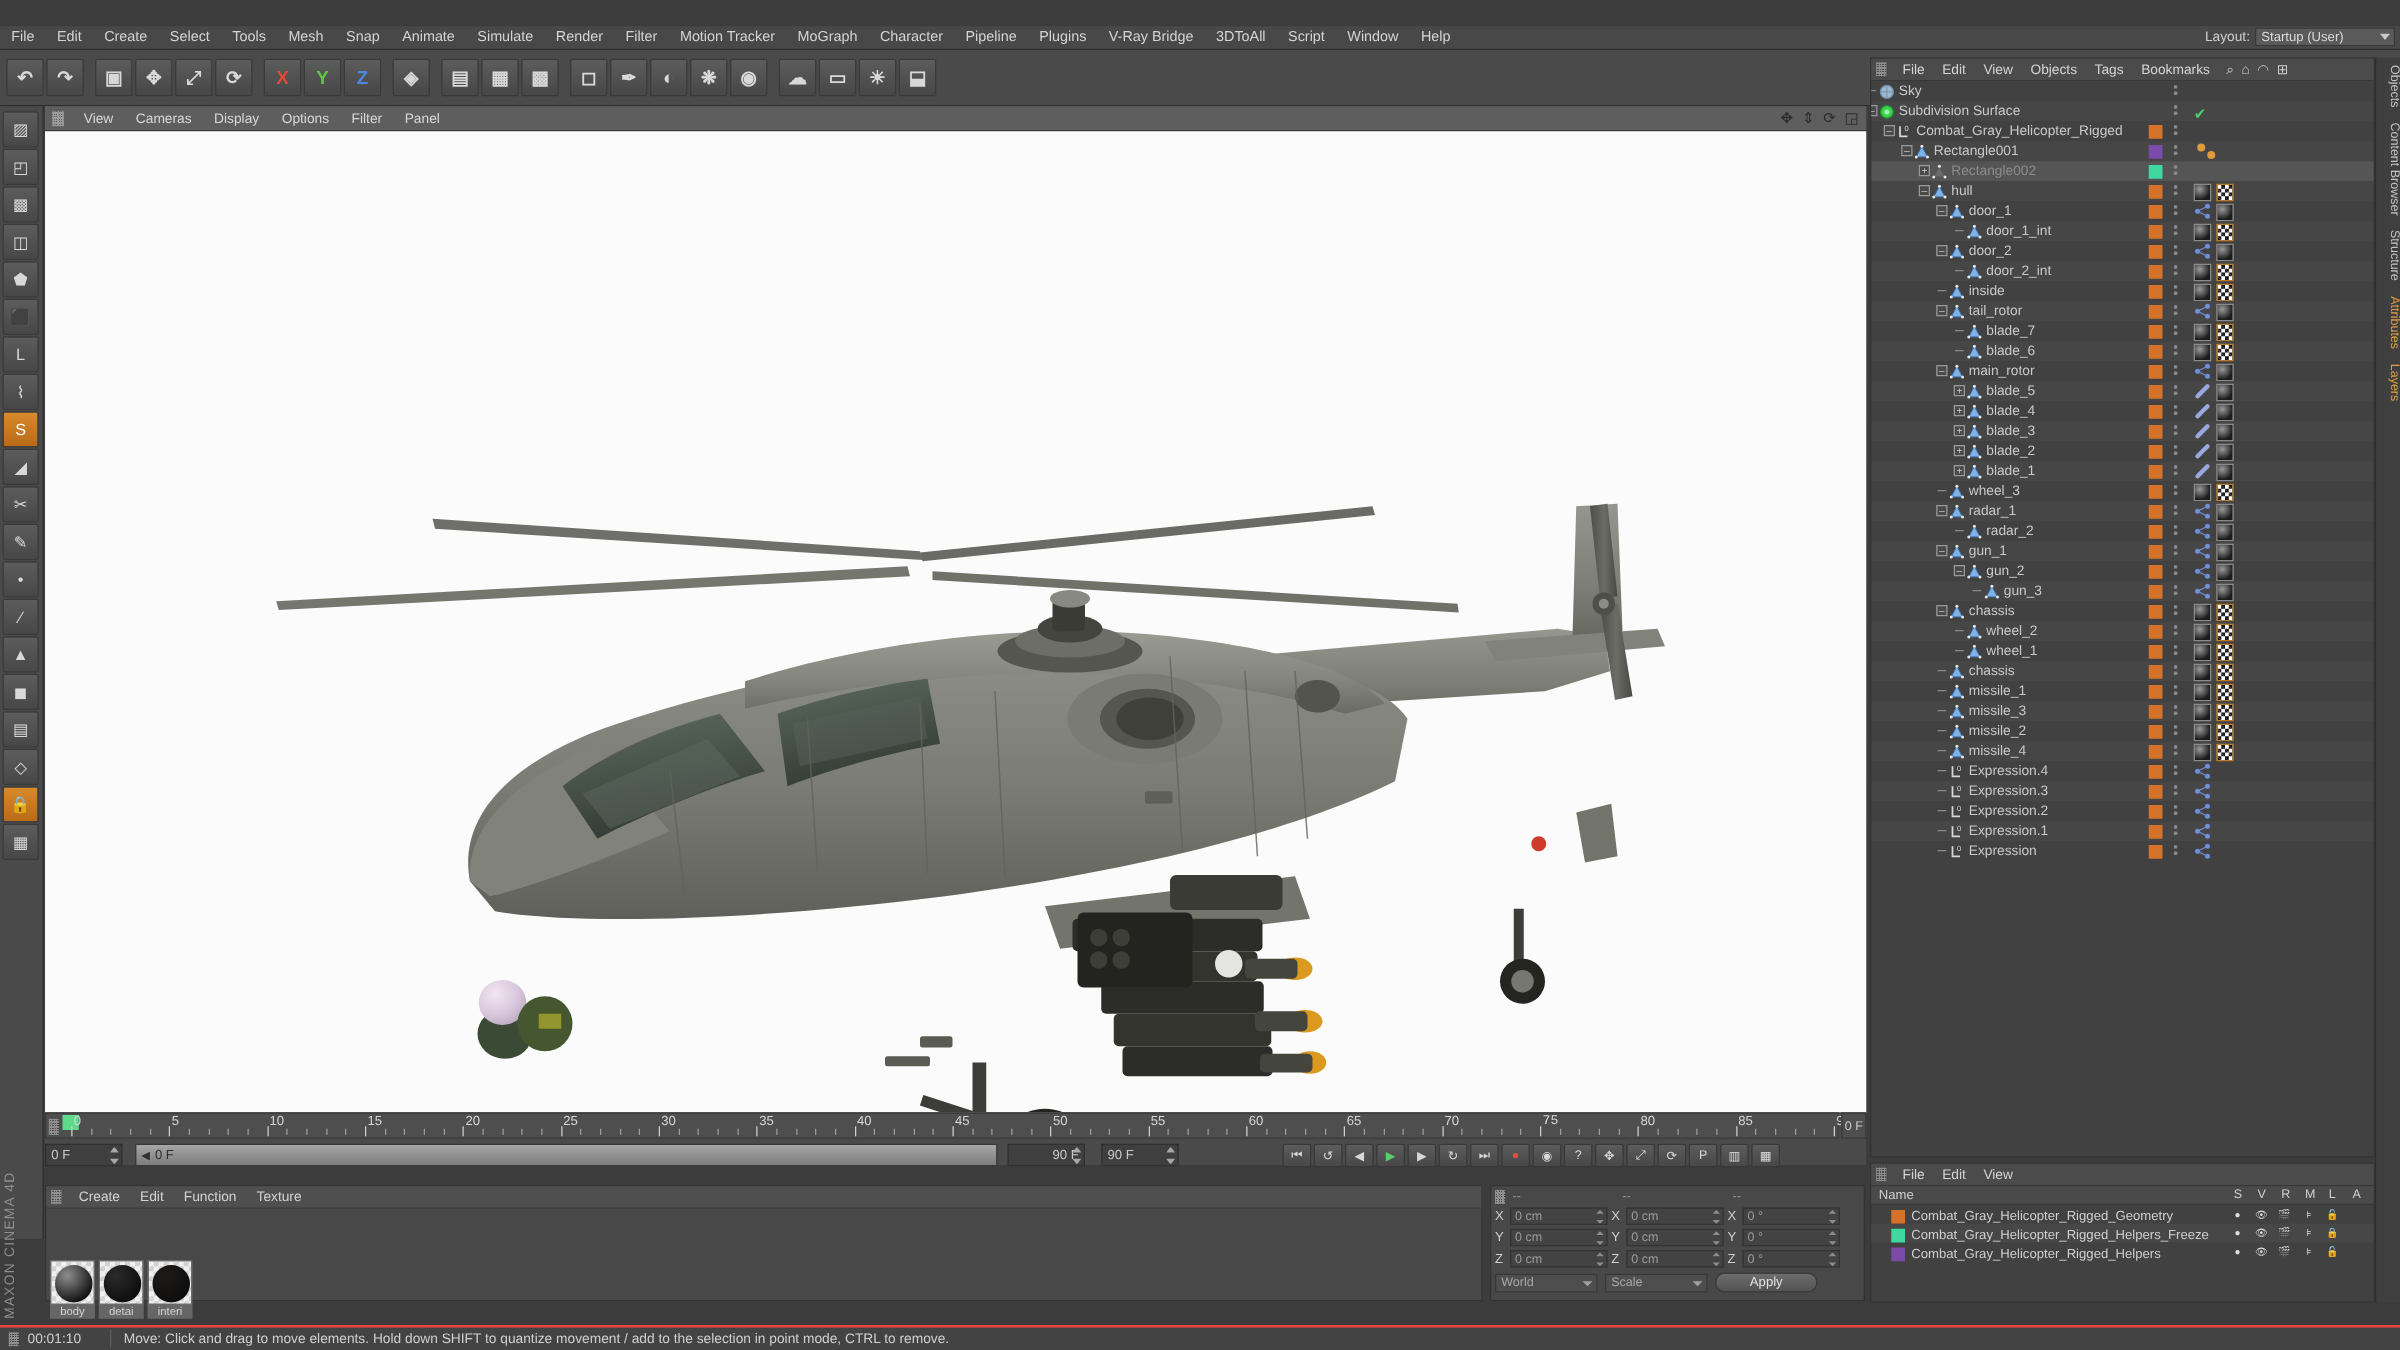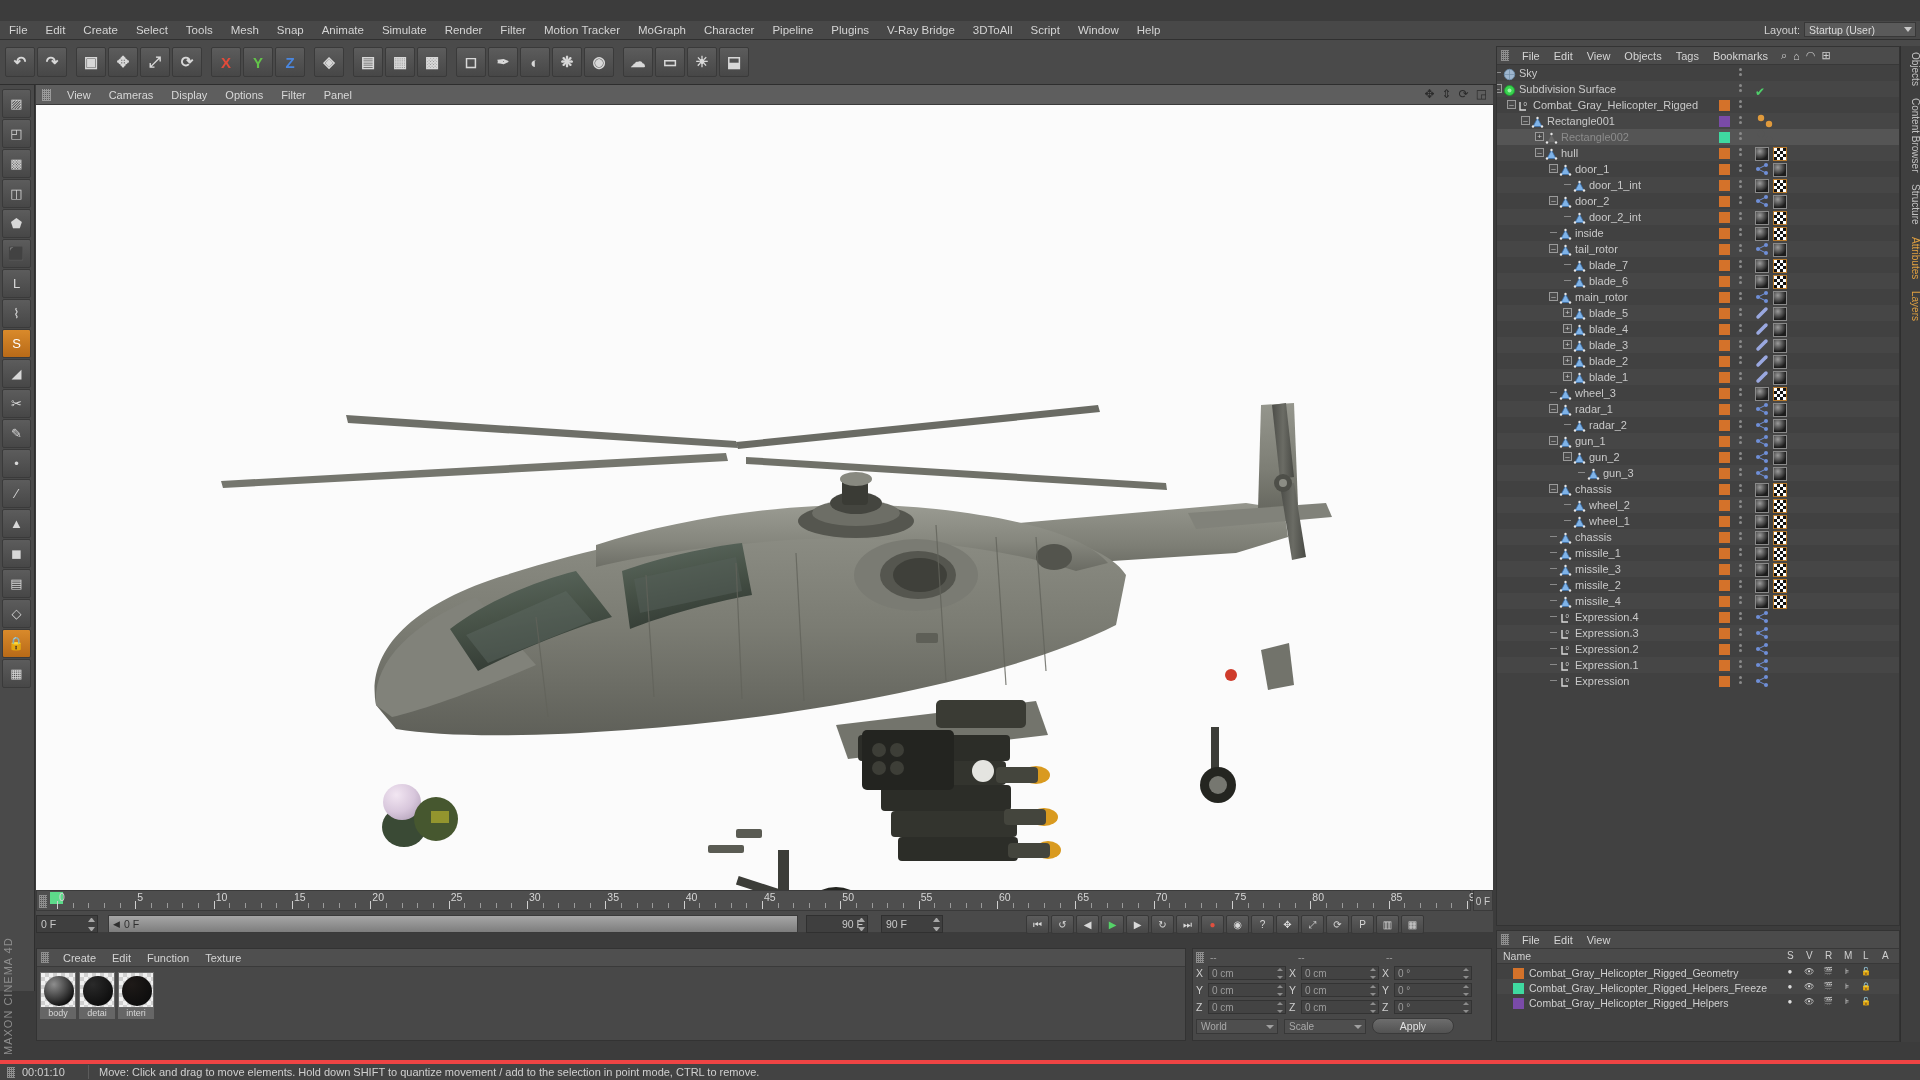--- a/index.html
+++ b/index.html
@@ -97,21 +97,21 @@
   
   .mat-wrap{ position:absolute; left:36px; top:948px; width:1150px; height:93px;
     background:#484848; border:1px solid #333; }
   .mat-menu{ height:18px;background:#4f4f4f;display:flex;align-items:center;padding-left:4px;
     border-bottom:1px solid #3a3a3a;}
   .mat-menu .grip{ width:8px;height:11px;margin-right:6px;
     background-image:repeating-linear-gradient(0deg,#8e8e8e 0 1px,transparent 1px 2px),
       repeating-linear-gradient(90deg,#8e8e8e 0 1px,transparent 1px 2px);}
   .mat-menu .mi{ font-size:11px;color:#d4d4d4;padding:0 8px;}
   .mat-list{ display:flex; padding:5px 3px; gap:3px; }
-  .mat-item{ width:36px; }
+  .mat-item{ width:36px;margin-top:36px; }
   .mat-sw{ width:36px;height:36px;border:1px solid #6a6a6a;
     background-image:linear-gradient(45deg,#d0d0d0 25%,transparent 25%,transparent 75%,#d0d0d0 75%),
       linear-gradient(45deg,#d0d0d0 25%,#f0f0f0 25%,#f0f0f0 75%,#d0d0d0 75%);
     background-size:8px 8px;background-position:0 0,4px 4px;position:relative;overflow:hidden;}
   .mat-ball{ position:absolute;left:3px;top:3px;width:30px;height:30px;border-radius:50%;}
   .mat-name{ font-size:9px;color:#d6d6d6;text-align:center;background:#666;
     overflow:hidden;white-space:nowrap;height:11px;line-height:11px;}
 
   
   .coord-wrap{ position:absolute; left:1192px; top:948px; width:300px; height:93px;
@@ -187,21 +187,21 @@
 
   
   .rtabs{ position:absolute; right:0; top:46px; width:20px; height:996px; background:#3f3f3f;
     border-left:1px solid #2e2e2e; }
   .rtab{ writing-mode:vertical-rl; font-size:10px; color:#c2c2c2; padding:6px 0;
     text-align:center; width:20px; }
   .rtab.hl{ color:#e0a040; }
 
   
   .statusbar{ position:absolute; left:0; bottom:0; width:1920px; height:20px;
-    background:#434343; border-top:4px solid #ef4444; display:flex; align-items:center; }
+    background:#434343; border-top:2px solid #ef4444; display:flex; align-items:center; }
   .statusbar .grip{ width:8px;height:11px;margin:0 7px;
     background-image:repeating-linear-gradient(0deg,#8e8e8e 0 1px,transparent 1px 2px),
       repeating-linear-gradient(90deg,#8e8e8e 0 1px,transparent 1px 2px);}
   .st-time{ font-size:11px;color:#d0d0d0;width:66px;}
   .st-div{ width:1px;height:14px;background:#5c5c5c;margin-right:10px;}
   .st-msg{ font-size:11px;color:#d0d0d0;}
 
   
   .maxon{ position:absolute; left:2px; bottom:24px; width:30px; height:120px;
     writing-mode:vertical-rl; transform:rotate(180deg); font-size:11px; color:#8e8e8e;

